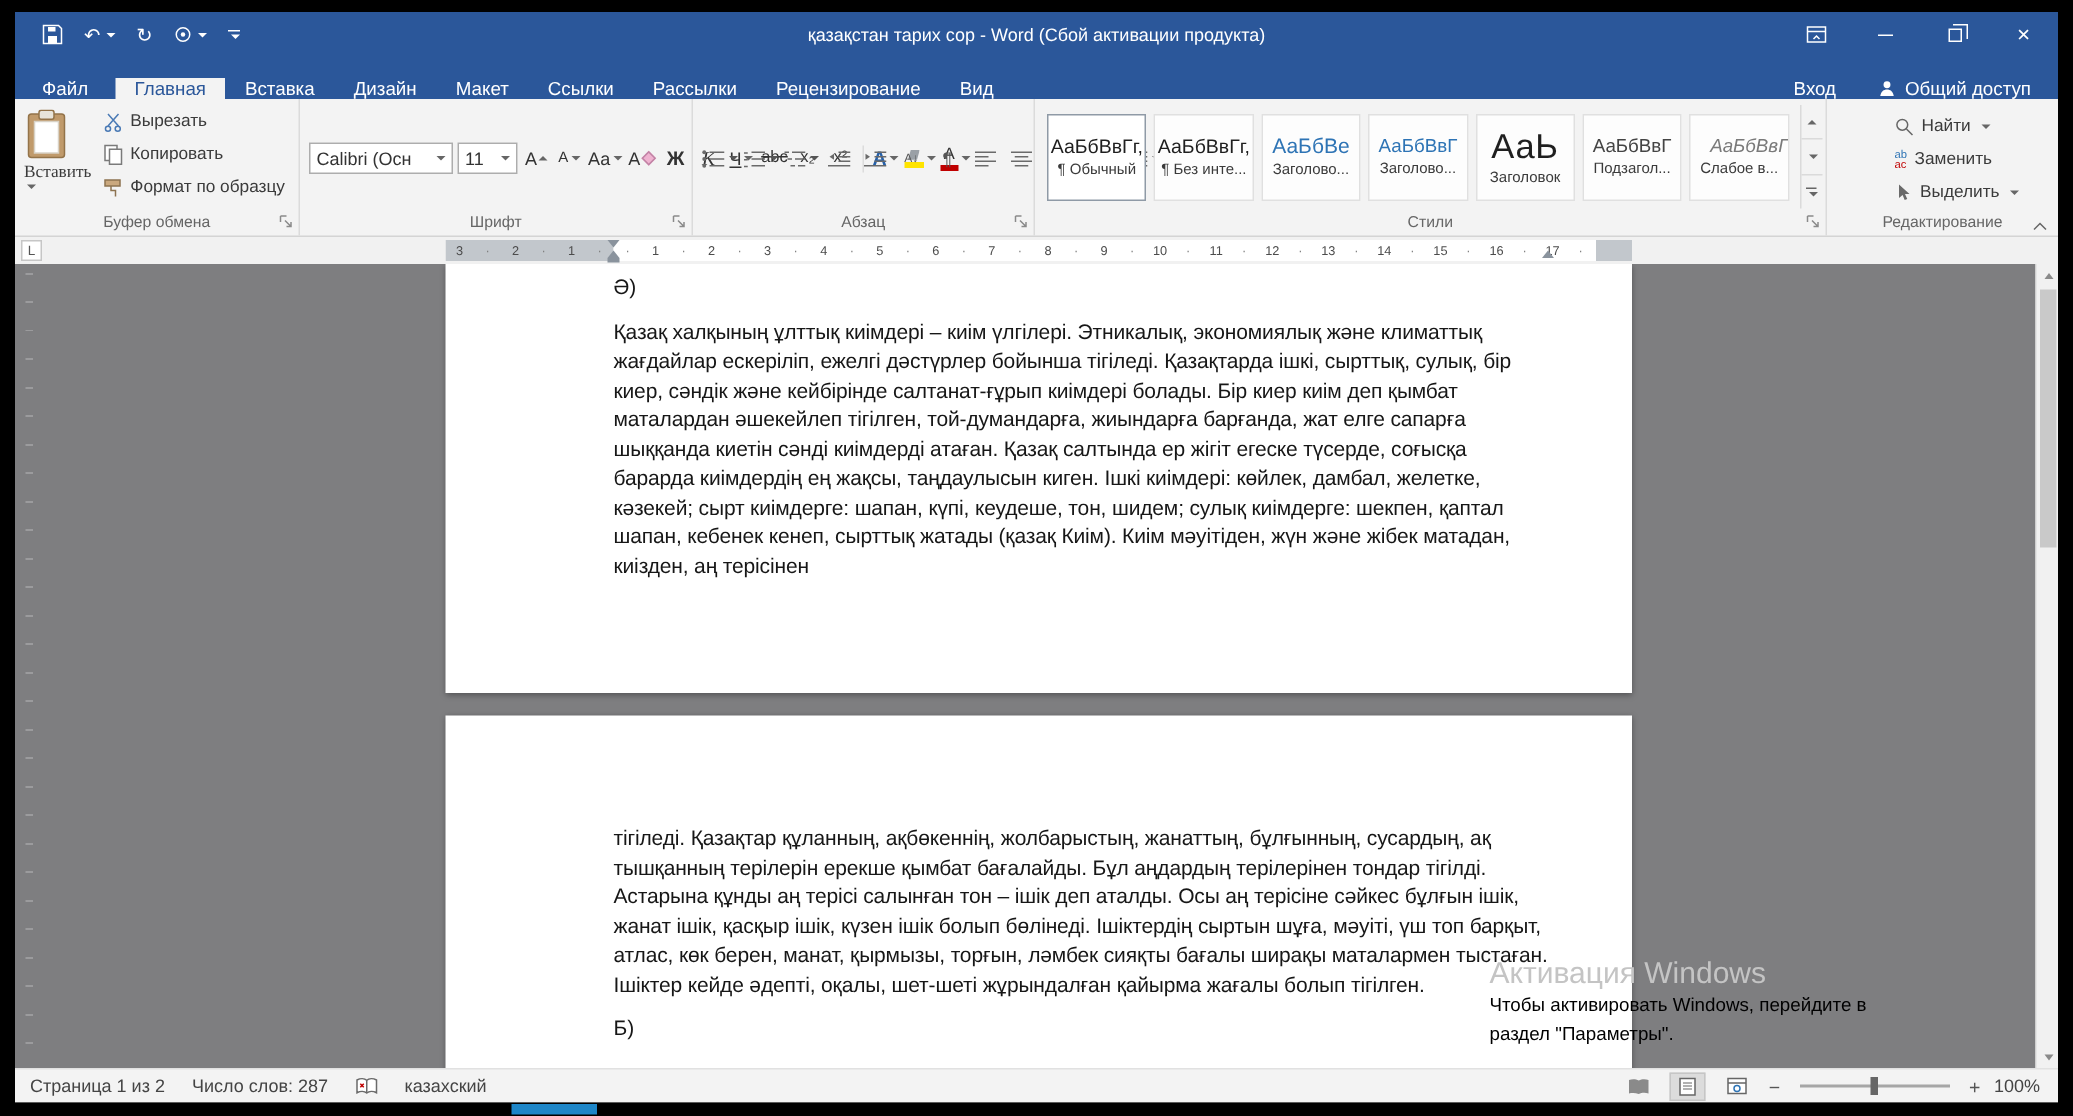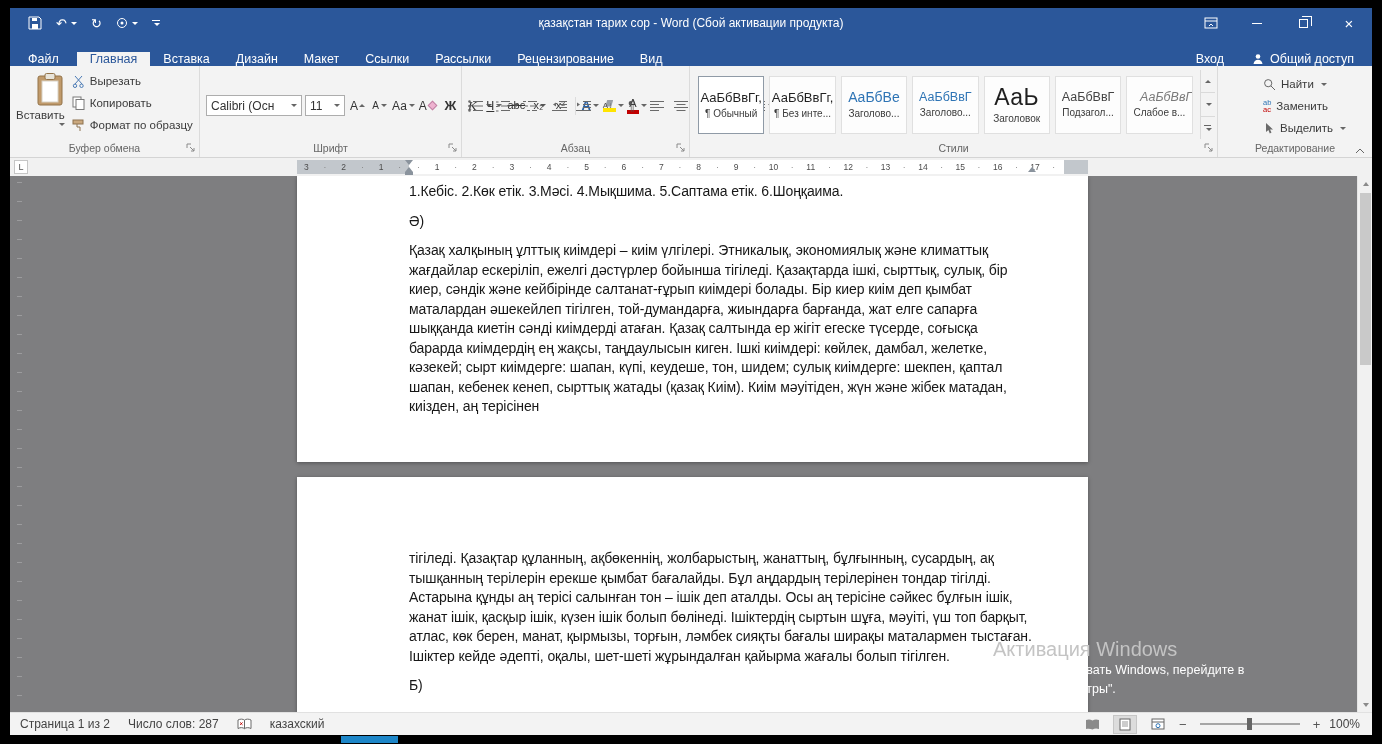--- a/index.html
+++ b/index.html
@@ -31,21 +31,21 @@
 .tellme{display:flex;align-items:center;gap:7px;margin-left:16px;color:#c8d6ee;white-space:nowrap;}
 .tabrow-right{margin-left:auto;display:flex;align-items:center;gap:28px;padding-right:18px;}
 .share-btn{display:flex;align-items:center;gap:6px;}
 
 
 .ribbon{height:92px;background:#f3f3f3;border-bottom:1px solid #d4d4d4;display:flex;position:relative;flex:0 0 auto;}
 .group{display:flex;flex-direction:column;border-right:1px solid #dbdbdb;position:relative;}
 .group-content{flex:1;display:flex;padding:5px 6px 0 6px;}
 .group-label-row{height:18px;display:flex;align-items:center;justify-content:center;font-size:10.5px;color:#666;}
 .dlg{position:absolute;right:2px;bottom:3px;width:11px;height:11px;}
-.paste-btn{width:56px;display:flex;flex-direction:column;align-items:flex-end;gap:2px;font-size:11.5px;color:#3b3b3b;padding-top:2px;}
+.paste-btn{width:56px;display:flex;flex-direction:column;align-items:flex-start;gap:2px;font-size:11.5px;color:#3b3b3b;padding-top:2px;font-family:Liberation Serif, serif;}
 .clip-col{display:flex;flex-direction:column;gap:2px;margin-left:4px;font-size:11.5px;color:#3b3b3b;}
 .sbtn{display:flex;align-items:center;gap:5px;height:20px;padding:0 3px;white-space:nowrap;}
 .col{display:flex;flex-direction:row;gap:4px;}
 .row{display:flex;align-items:center;gap:3px;}
 .combo{background:#fff;border:1px solid #adadad;height:21px;display:flex;align-items:center;font-size:12px;color:#333;padding:0 4px;gap:5px;white-space:nowrap;}
 .combo .caret-down{color:#666;}
 .fbtn{min-width:19px;height:20px;display:inline-flex;align-items:center;justify-content:center;font-size:12px;color:#333;line-height:1;}
 .g-bold{font-weight:bold;font-size:13px;}
 .g-italic{font-style:italic;font-family:"Liberation Serif",serif;font-size:13px;}
 .g-underline{text-decoration:underline;}
@@ -98,21 +98,21 @@
 .docarea{flex:1;position:relative;background:#7e7e80;overflow:hidden;}
 .v-ruler{position:absolute;left:0;top:0;bottom:0;width:18px;}
 .v-ruler::before{content:"";position:absolute;left:7px;top:6px;bottom:6px;width:5px;background:repeating-linear-gradient(to bottom,#9b9b9d 0 1px,transparent 1px 19px);}
 .page{position:absolute;left:287px;width:791px;background:#fff;box-shadow:0 1px 4px rgba(0,0,0,0.35);overflow:hidden;}
 .page1{top:0;height:286px;padding:6px 56px 0 112px;}
 .page2{top:301px;height:400px;padding:72px 56px 0 112px;}
 .doc-text{font-size:14px;line-height:19.5px;color:#171717;letter-spacing:-0.1px;}
 .doc-text p{margin:0 0 10px 0;}
 .watermark{position:absolute;left:983px;top:462px;width:345px;}
 .wm-title{font-size:20px;color:#c4c4c4;}
-.wm-line{font-size:12.5px;color:#ffffff;line-height:19px;}
+.wm-line{font-size:12.5px;color:#000000;line-height:19px;}
 .wm-line:first-of-type{margin-top:6px;}
 .scrollbar{position:absolute;right:0;top:0;bottom:0;width:15px;background:#f1f1f1;border-left:1px solid #e5e5e5;}
 .sb-arrow{position:absolute;left:0;width:15px;height:15px;display:flex;align-items:center;justify-content:center;}
 .tri-up{width:0;height:0;border-left:3.5px solid transparent;border-right:3.5px solid transparent;border-bottom:4.5px solid #8a8a8a;}
 .tri-down{width:0;height:0;border-left:3.5px solid transparent;border-right:3.5px solid transparent;border-top:4.5px solid #8a8a8a;}
 .sb-thumb{position:absolute;left:2px;top:17px;width:11px;height:172px;background:#c9c9c9;}
 
 
 .statusbar{height:23px;background:#f3f3f3;border-top:1px solid #e1e1e1;display:flex;align-items:center;font-size:12px;color:#444;flex:0 0 auto;gap:19px;}
 .sb-left{display:flex;align-items:center;gap:18px;margin-left:10px;white-space:nowrap;}
@@ -576,21 +576,20 @@
       <span class="marker-up" style="left:395px;top:9px;"></span>
       <span class="marker-box" style="left:395px;top:14px;"></span>
       <span class="marker-up" style="left:1018px;top:9px;"></span>
     </div>
 
     <div class="docarea">
       <div class="v-ruler"></div>
 
       <div class="page page1">
         <div class="doc-text">
-          <p>1.Кебіс. 2.Көк етік. 3.Мәсі. 4.Мықшима. 5.Саптама етік. 6.Шоңқаима.</p>
           <p>Ә)</p>
           <p>Қазақ халқының ұлттық киімдері – киім үлгілері. Этникалық, экономиялық және климаттық жағдайлар ескеріліп, ежелгі дәстүрлер бойынша тігіледі. Қазақтарда ішкі, сырттық, сулық, бір киер, сәндік және кейбірінде салтанат-ғұрып киімдері болады. Бір киер киім деп қымбат маталардан әшекейлеп тігілген, той-думандарға, жиындарға барғанда, жат елге сапарға шыққанда киетін сәнді киімдерді атаған. Қазақ салтында ер жігіт егеске түсерде, соғысқа барарда киімдердің ең жақсы, таңдаулысын киген. Ішкі киімдері: көйлек, дамбал, желетке, кәзекей; сырт киімдерге: шапан, күпі, кеудеше, тон, шидем; сулық киімдерге: шекпен, қаптал шапан, кебенек кенеп, сырттық жатады (қазақ Киім). Киім мәуітіден, жүн және жібек матадан, киізден, аң терісінен</p>
         </div>
       </div>
 
       <div class="page page2">
         <div class="doc-text">
           <p>тігіледі. Қазақтар құланның, ақбөкеннің, жолбарыстың, жанаттың, бұлғынның, сусардың, ақ тышқанның терілерін ерекше қымбат бағалайды. Бұл аңдардың терілерінен тондар тігілді. Астарына құнды аң терісі салынған тон – ішік деп аталды. Осы аң терісіне сәйкес бұлғын ішік, жанат ішік, қасқыр ішік, күзен ішік болып бөлінеді. Ішіктердің сыртын шұға, мәуіті, үш топ барқыт, атлас, көк берен, манат, қырмызы, торғын, ләмбек сияқты бағалы ширақы маталармен тыстаған. Ішіктер кейде әдепті, оқалы, шет-шеті жұрындалған қайырма жағалы болып тігілген.</p>
           <p>Б)</p>
         </div>

